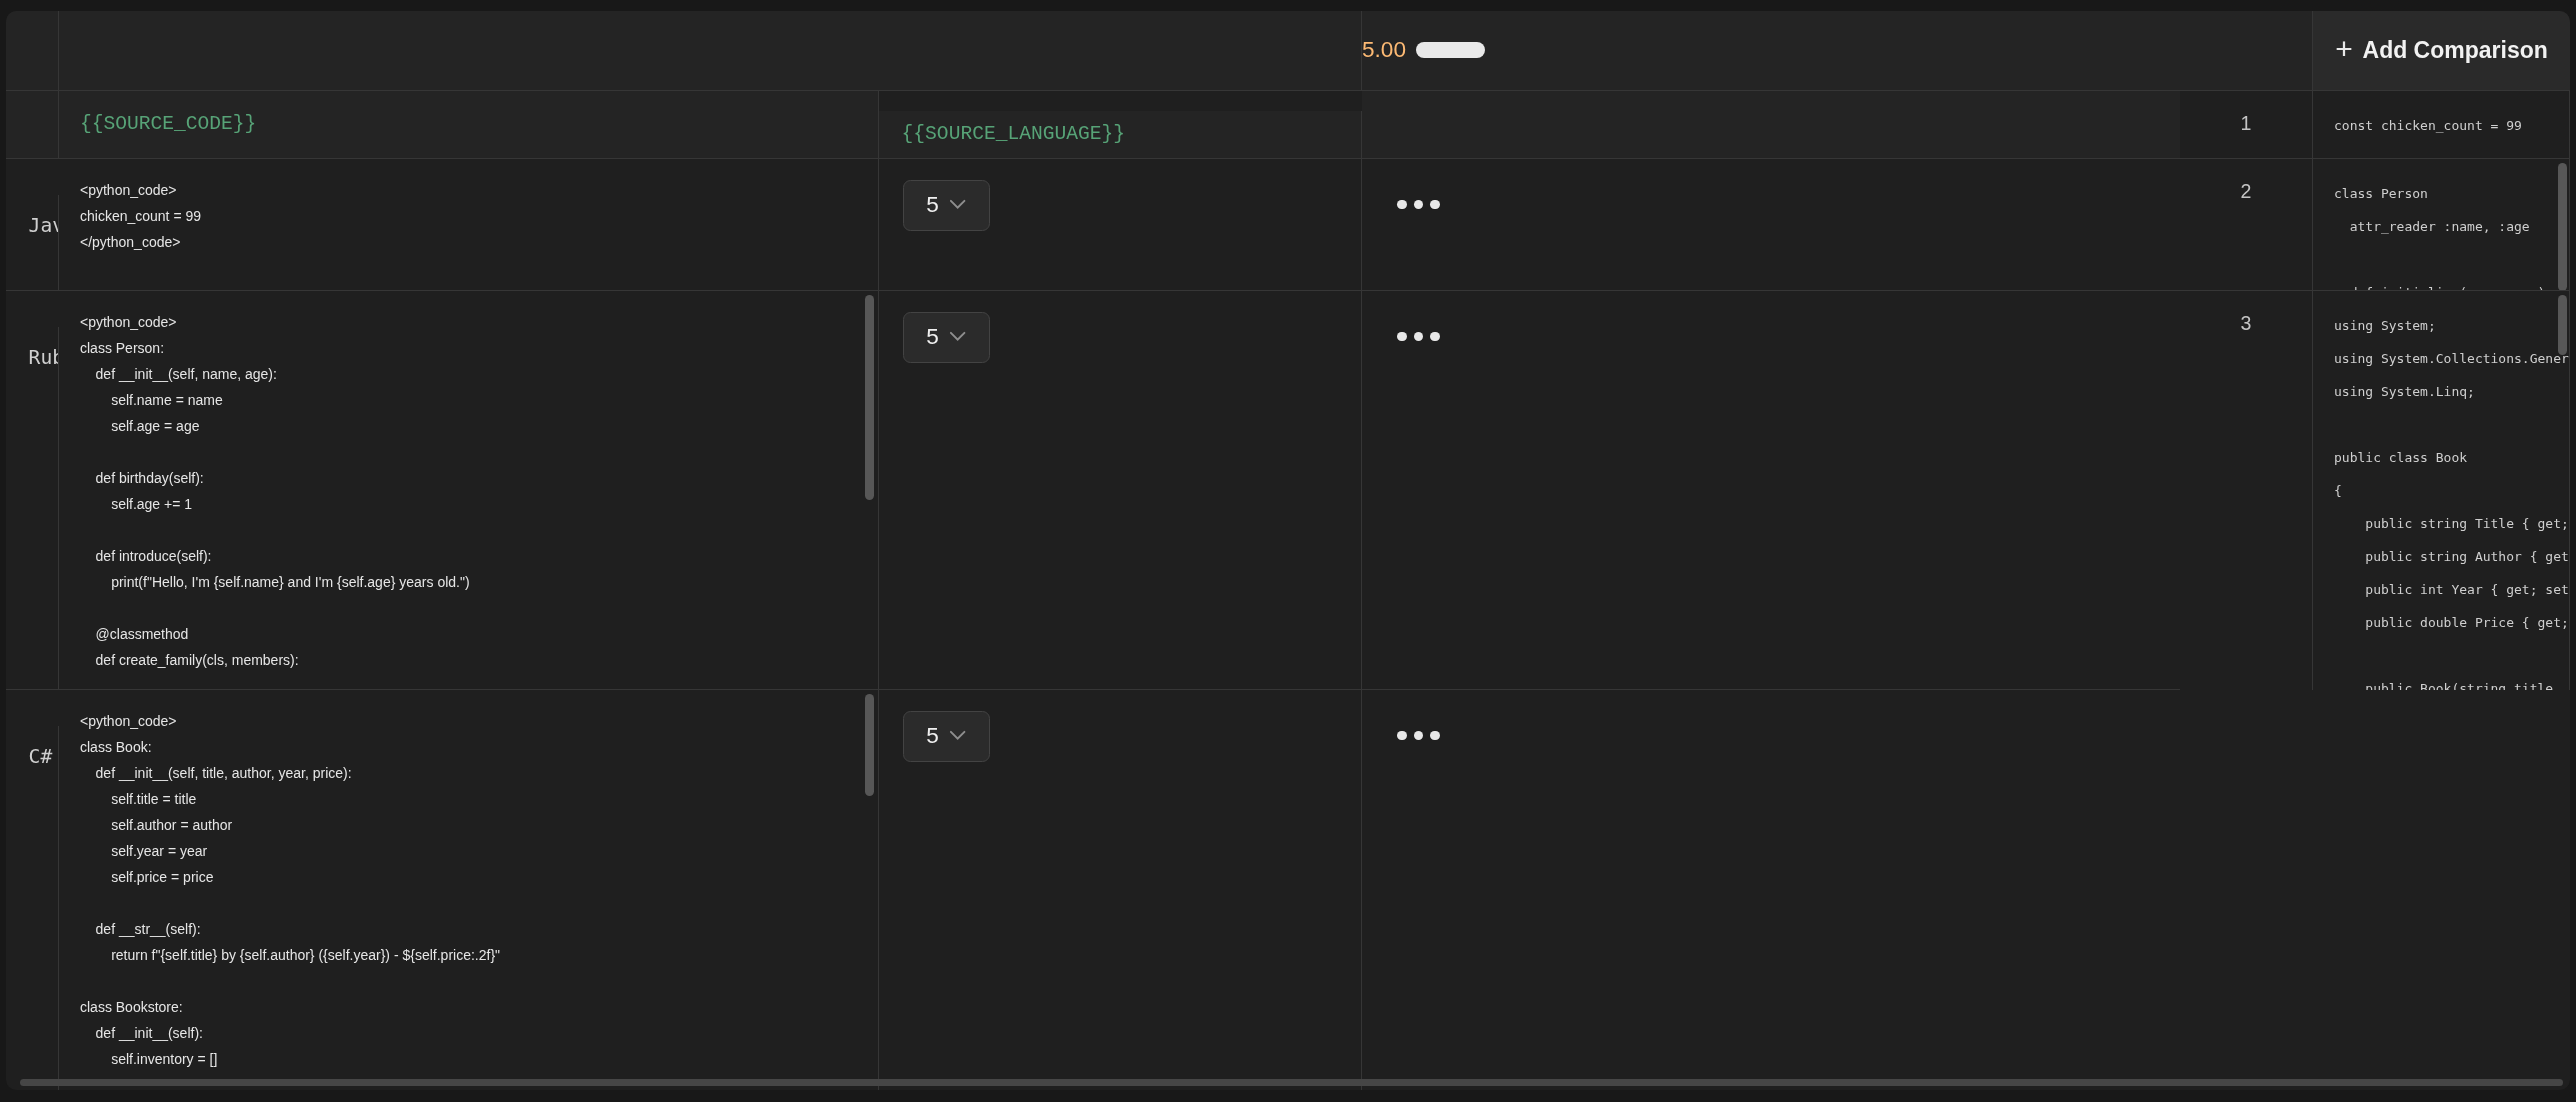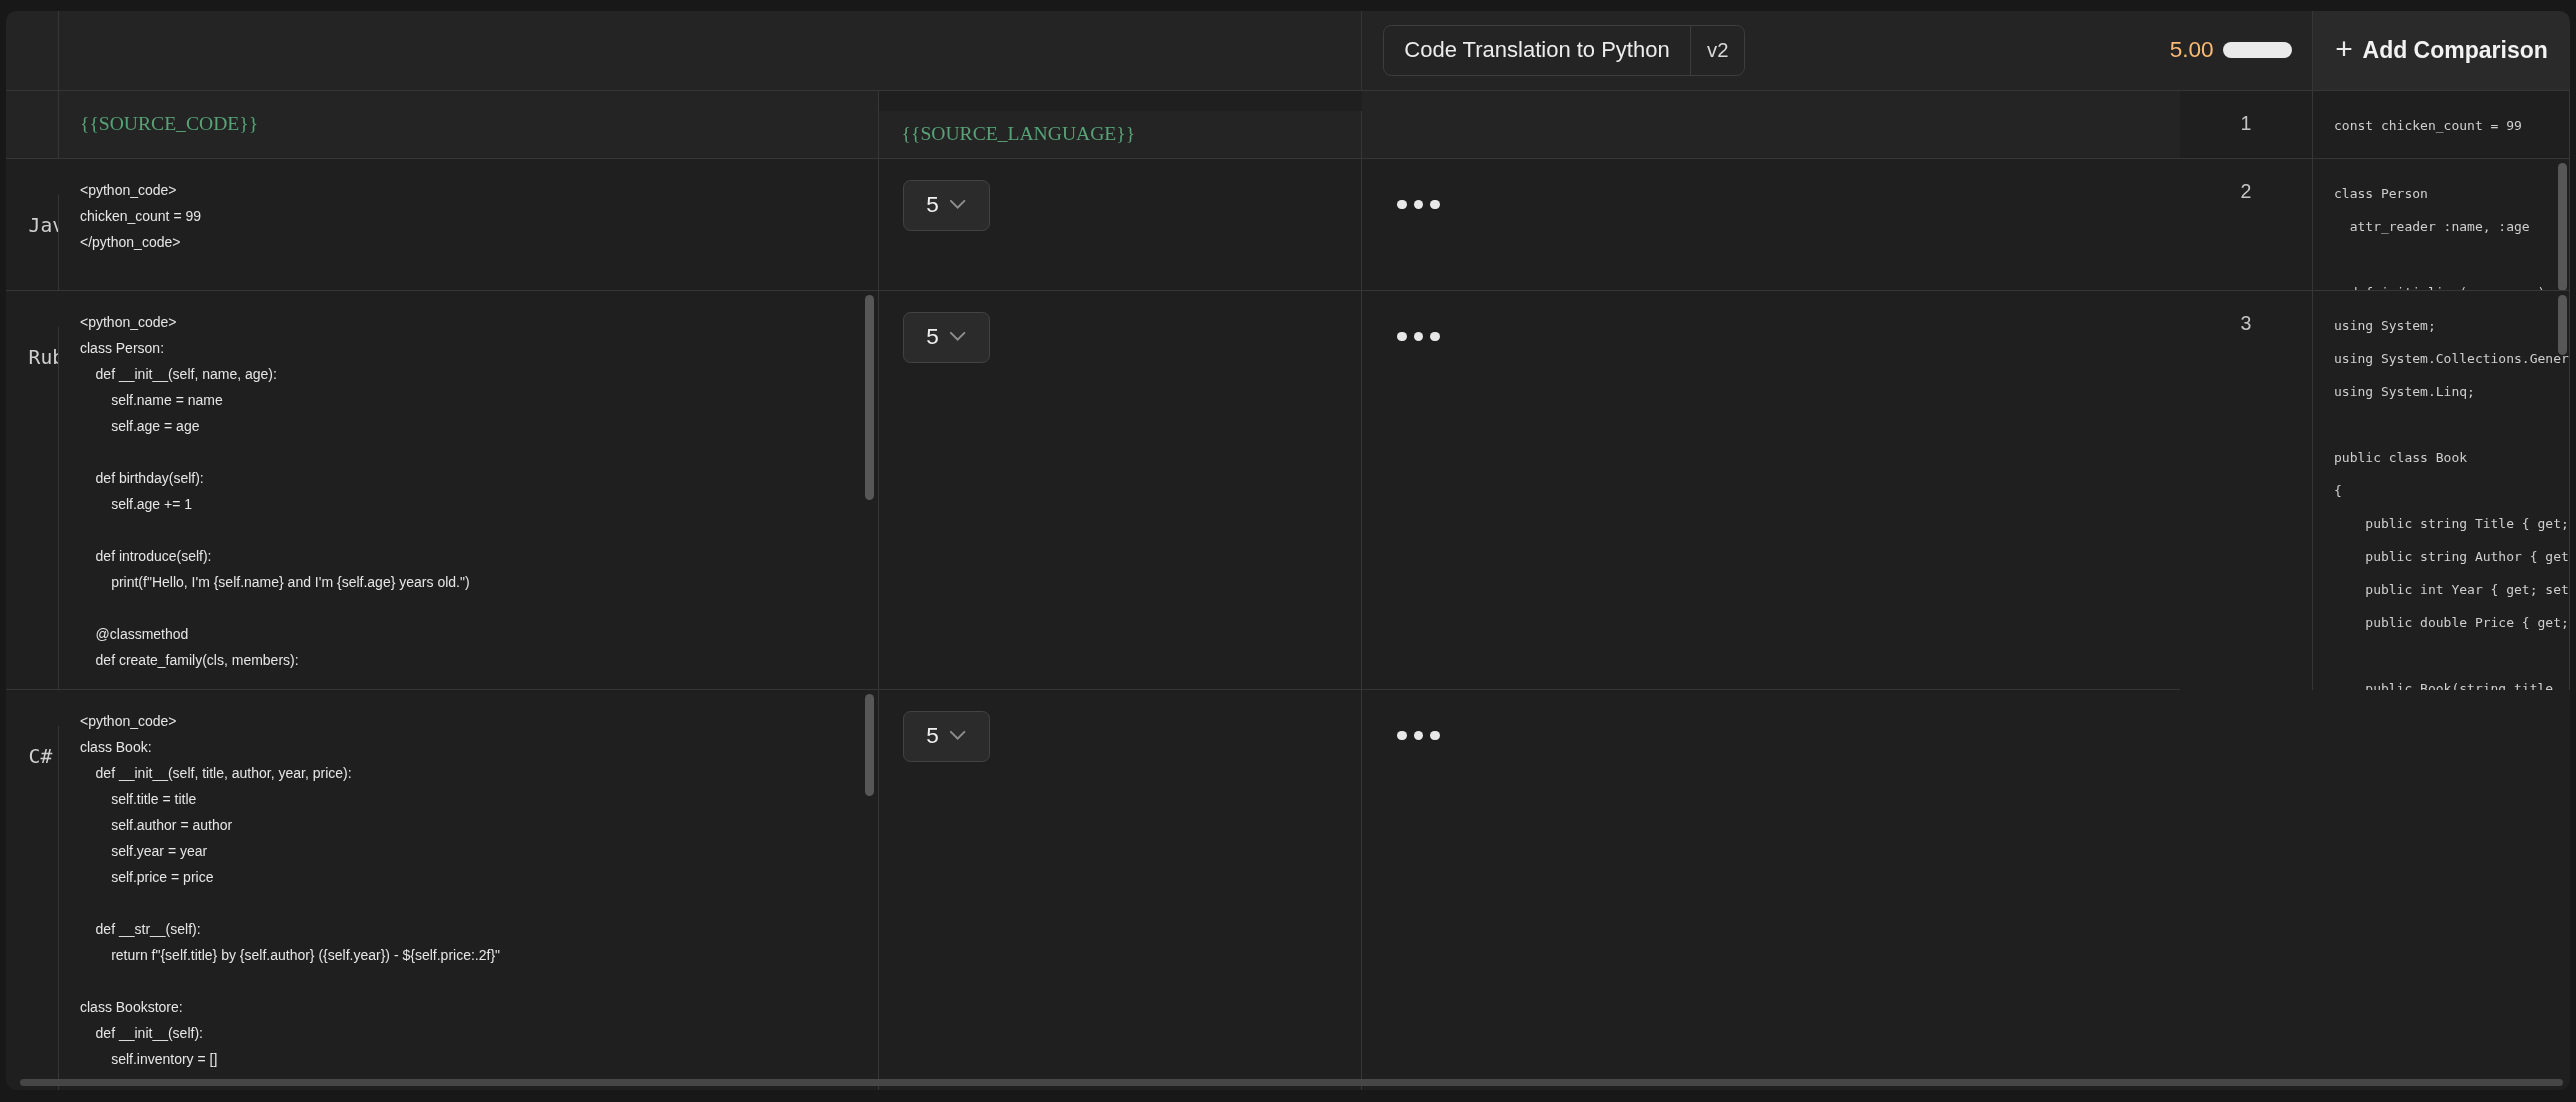--- a/index.html
+++ b/index.html
@@ -36,21 +36,21 @@
   .pill-ver{padding:0 16px;height:100%;display:flex;align-items:center;
     border-left:0.8px solid #3e3e3e;color:#d9d9d9;font-size:20.3px;}
   .score-group{display:flex;align-items:center;gap:9.8px;margin-right:19.6px;}
   .score-val{color:#fdba74;font-size:22.6px;}
   .score-bar{width:69px;height:16.6px;border-radius:8.3px;background:#e9e9e9;}
   .addcomp-cell{background:var(--addcomp-bg);display:flex;align-items:center;justify-content:center;gap:9.8px;
     color:#f2f2f2;font-size:23px;font-weight:700;cursor:pointer;}
   .plus{font-weight:400;font-size:30px;line-height:1;color:#e8e8e8;transform:translateY(-1.5px);}
   
   .colhead{display:flex;align-items:center;padding-left:21px;
-    font-family:Liberation Serif, serif;font-size:19.6px;color:var(--green);}
+    font-family:Liberation Mono, monospace;font-size:19.6px;color:var(--green);}
   .colhead.lang{padding-left:22.6px;margin-top:20px;}
   .colhead.resp{font-family:"Liberation Sans",sans-serif;color:var(--muted);font-size:20.3px;padding-left:19.6px;}
   
   .rownum{padding-top:21px;text-align:center;color:#c4c4c4;font-size:19.6px;}
   pre.code{font-family:"DejaVu Sans Mono","Liberation Mono",monospace;font-size:13px;line-height:33px;
     color:var(--code-text);padding:18px 21px;white-space:pre;}
   pre.resp{font-family:"Liberation Sans",sans-serif;font-size:14px;line-height:26px;
     color:var(--sans-text);padding:18px 21px;white-space:pre-wrap;}
   .langcell{padding:19.6px 0 0 22.6px;font-family:"DejaVu Sans Mono","Liberation Mono",monospace;
     font-size:19.6px;color:var(--code-text);margin-top:36px;}
@@ -65,24 +65,20 @@
     background:#464646;z-index:5;}
 </style>
 </head>
 <body>
 
 <div class="table">
 
   <div class="cell hdr br bb"></div>
   <div class="cell hdr br bb span2"></div>
   <div class="cell hdr br bb span2 model-cell">
-    <div class="pill">
-      <span class="pill-label">Code Translation to Python</span>
-      <span class="pill-ver">v2</span>
-    </div>
     <div class="score-group">
       <span class="score-val">5.00</span>
       <span class="score-bar"></span>
     </div>
   </div>
   <div class="cell bb addcomp-cell">
     <span class="plus">+</span>
     <span>Add Comparison</span>
   </div>
 

